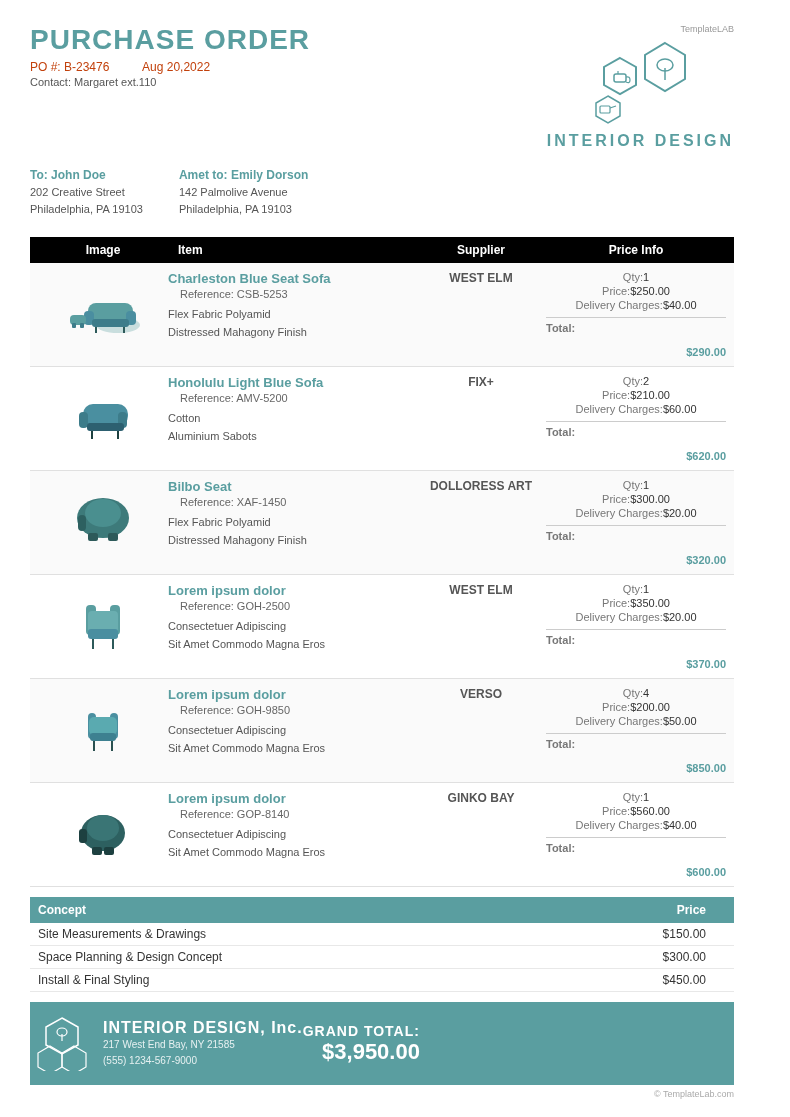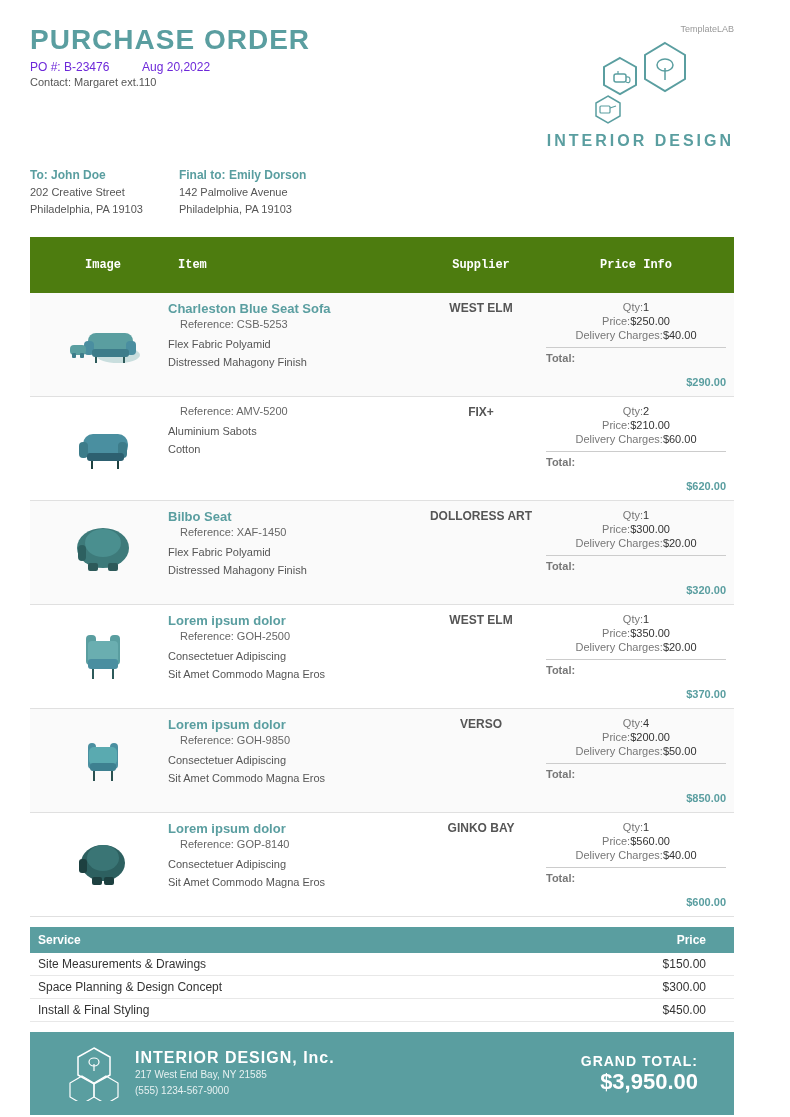--- a/index.html
+++ b/index.html
@@ -27,21 +27,21 @@
     .header-left {}
     .header-title {
       font-size: 28px;
       font-weight: bold;
       color: #5a9ea0;
       letter-spacing: 1px;
       text-transform: uppercase;
     }
     .header-po {
       font-size: 12px;
-      color: #6d28d9;
+      color: #c2410c;
       margin-top: 4px;
     }
     .header-po span {
       margin-right: 30px;
     }
     .header-contact {
       font-size: 11px;
       color: #555;
       margin-top: 2px;
     }
@@ -88,27 +88,26 @@
       color: #555;
       line-height: 1.5;
     }
     
     .table-section {
       margin-bottom: 0;
     }
     .table-header {
       display: grid;
       grid-template-columns: 130px 1fr 130px 180px;
-      background: #4d7c0f;
+      background: #000000;
       color: white;
-      padding: 21px 8px;
+      padding: 6px 8px;
       font-size: 12px;
       font-weight: bold;
       text-align: center;
-      font-family: Liberation Mono, monospace;
     }
     .table-header .col-item { text-align: left; padding-left: 10px; }
     .table-row {
       display: grid;
       grid-template-columns: 130px 1fr 130px 180px;
       border-bottom: 1px solid #e0e0e0;
       padding: 8px 8px;
       align-items: start;
       min-height: 100px;
     }
@@ -182,24 +181,23 @@
       display: grid;
       grid-template-columns: 1fr 180px;
       padding: 4px 8px;
       border-bottom: 1px solid #e8e8e8;
       font-size: 12px;
     }
     .service-price { text-align: right; padding-right: 20px; color: #333; }
     
     .footer {
       display: flex;
-      justify-content: space-between;
       align-items: center;
       background: #5a9ea0;
-      padding: 14px 36px;
+      padding: 14px 4px;
       margin-top: 10px;
       color: white;
     }
     .footer-left {
       display: flex;
       align-items: center;
       gap: 14px;
     }
     .footer-logo-icon { width: 55px; height: 55px; }
     .footer-company { }
@@ -274,21 +272,21 @@
     </div>
   </div>
 
   <div class="addresses">
     <div class="address-block">
       <div class="address-label">To: John Doe</div>
       <div class="address-line">202 Creative Street</div>
       <div class="address-line">Philadelphia, PA 19103</div>
     </div>
     <div class="address-block">
-      <div class="address-label">Final to: Emily Dorson</div>
+      <div class="address-label">Amet to: Emily Dorson</div>
       <div class="address-line">142 Palmolive Avenue</div>
       <div class="address-line">Philadelphia, PA 19103</div>
     </div>
   </div>
 
   <div class="table-section">
     <div class="table-header">
       <div>Image</div>
       <div class="col-item">Item</div>
       <div>Supplier</div>
@@ -344,23 +342,24 @@
         <svg width="90" height="70" viewBox="0 0 90 70">
           <rect x="25" y="25" width="45" height="22" rx="10" fill="#4a8fa0"></rect>
           <rect x="21" y="33" width="9" height="16" rx="4" fill="#3d7c8a"></rect>
           <rect x="60" y="33" width="9" height="16" rx="4" fill="#3d7c8a"></rect>
           <rect x="29" y="44" width="37" height="8" rx="3" fill="#2d6070"></rect>
           <line x1="34" y1="52" x2="34" y2="60" stroke="#1d4040" stroke-width="2"></line>
           <line x1="60" y1="52" x2="60" y2="60" stroke="#1d4040" stroke-width="2"></line>
         </svg>
       </div>
       <div class="row-item">
+        <div class="item-name">Honolulu Light Blue Sofa</div>
         <div class="item-ref">Reference: AMV-5200</div>
+        <div class="item-detail">Cotton</div>
         <div class="item-detail">Aluminium Sabots</div>
-        <div class="item-detail">Cotton</div>
       </div>
       <div class="row-supplier">FIX+</div>
       <div class="row-price">
         <div class="price-line">
             <span class="label">Qty:</span>
             <span class="value">2</span>
           </div>
         <div class="price-line">
             <span class="label">Price:</span>
             <span class="value">$210.00</span>
@@ -526,21 +525,21 @@
         <div class="price-total">
             <span class="label">Total:</span>
             <span class="value">$600.00</span>
           </div>
       </div>
     </div>
   </div>
 
   <div class="services-section">
     <div class="services-header">
-      <div>Service</div>
+      <div>Concept</div>
       <div class="col-price">Price</div>
     </div>
     <div class="service-row">
       <div>Site Measurements &amp; Drawings</div>
       <div class="service-price">$150.00</div>
     </div>
     <div class="service-row">
       <div>Space Planning &amp; Design Concept</div>
       <div class="service-price">$300.00</div>
     </div>

